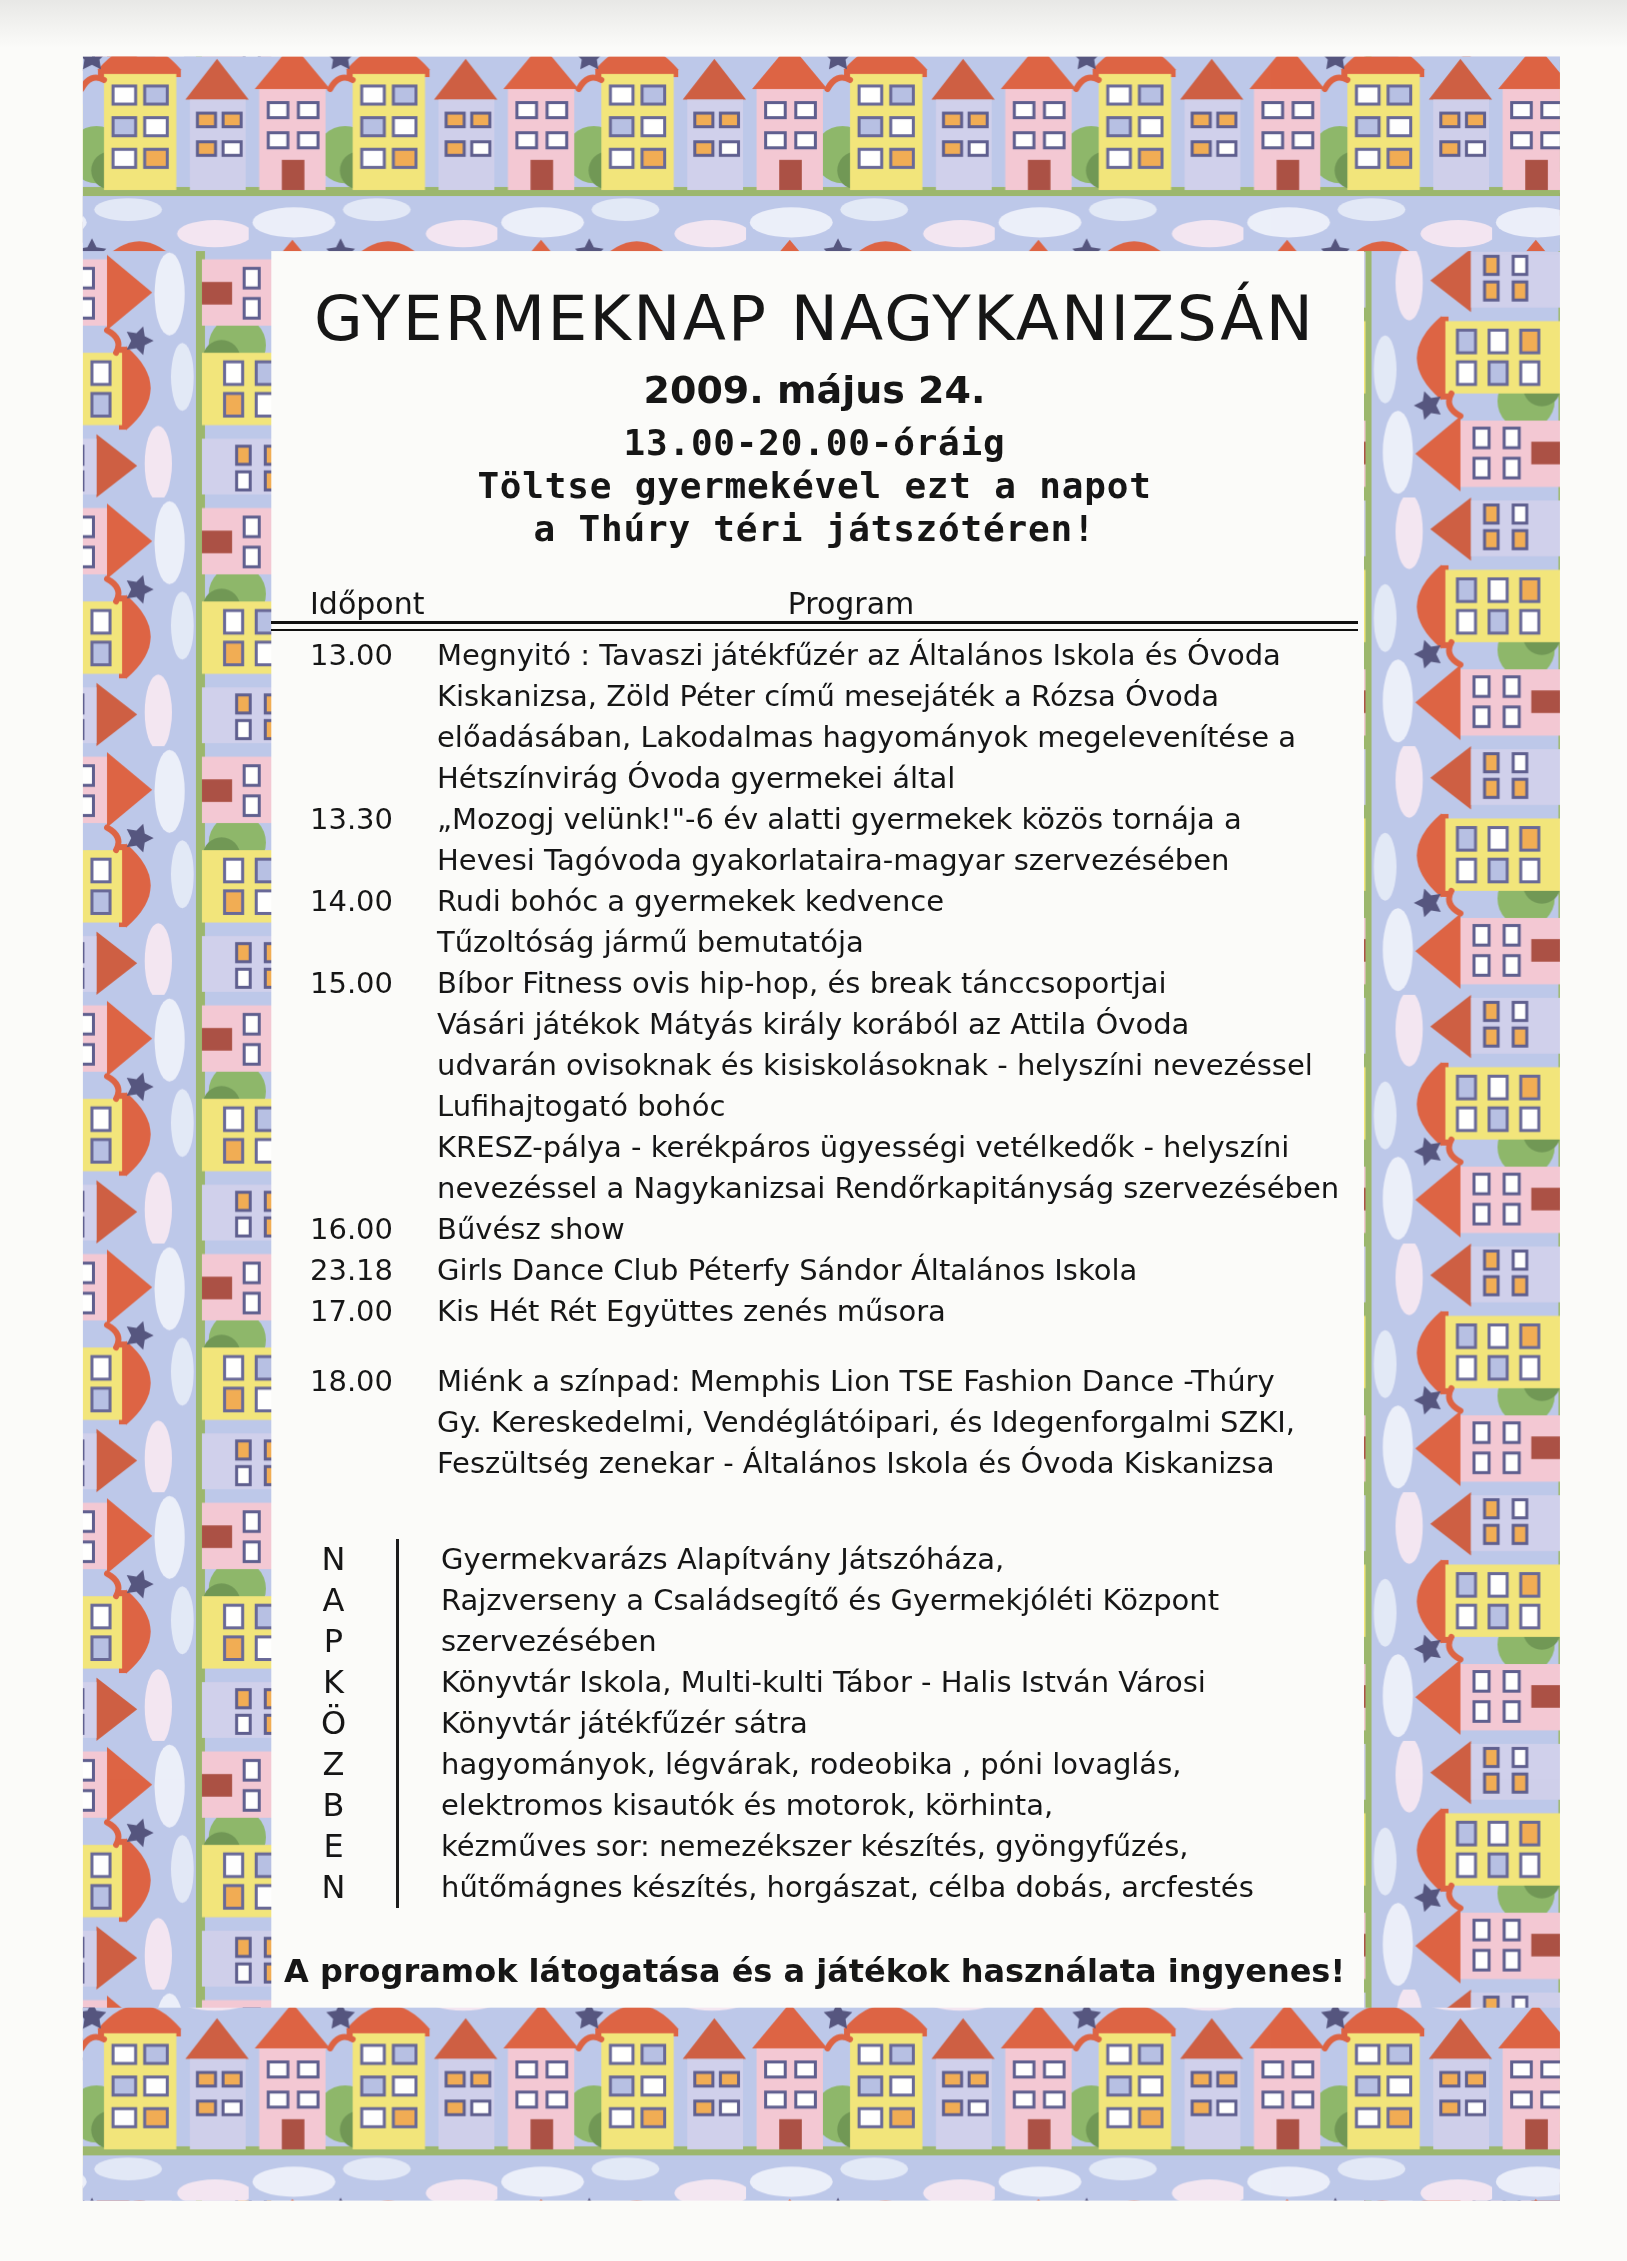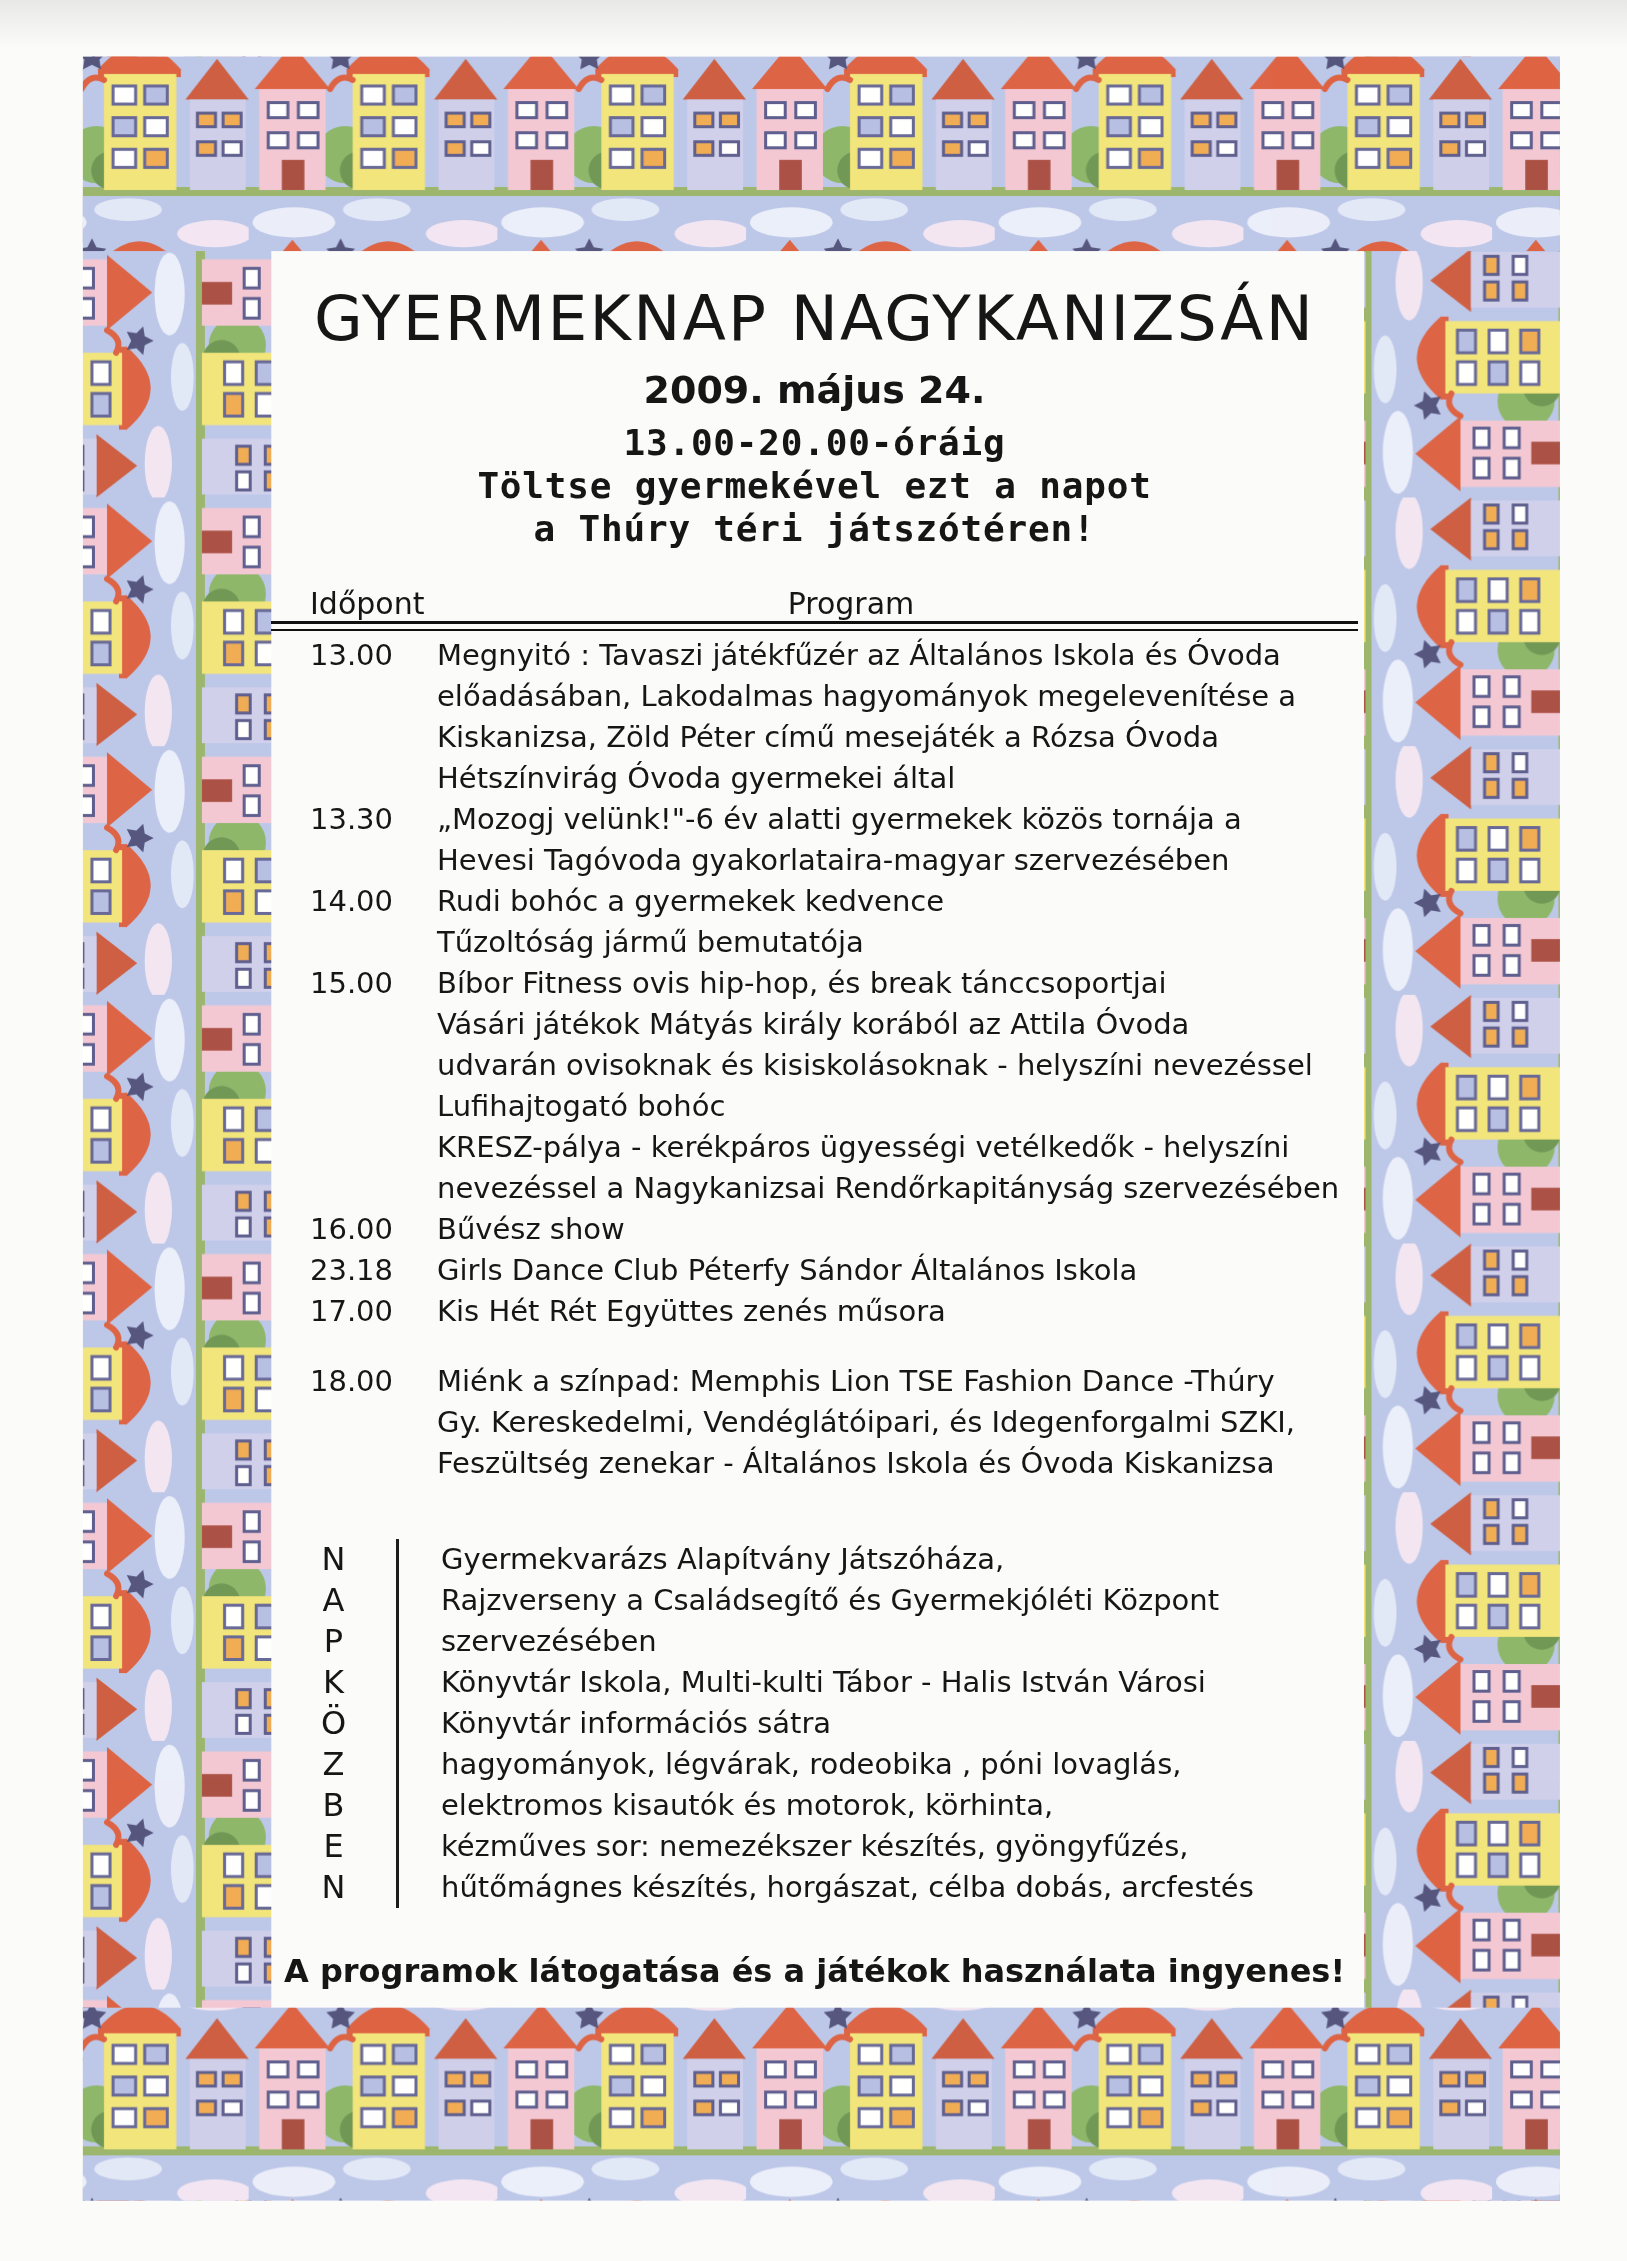--- a/index.html
+++ b/index.html
@@ -134,25 +134,25 @@
     </div>
     <div class="sched-rule"></div>
 
     <div class="schedule">
       <div class="s-row">
           <span class="t">13.00</span>
           <span class="x">Megnyitó : Tavaszi játékfűzér az Általános Iskola és Óvoda</span>
         </div>
       <div class="s-row">
           <span class="t"></span>
+          <span class="x">Kiskanizsa, Zöld Péter című mesejáték a Rózsa Óvoda</span>
+        </div>
+      <div class="s-row">
+          <span class="t"></span>
           <span class="x">előadásában, Lakodalmas hagyományok megelevenítése a</span>
-        </div>
-      <div class="s-row">
-          <span class="t"></span>
-          <span class="x">Kiskanizsa, Zöld Péter című mesejáték a Rózsa Óvoda</span>
         </div>
       <div class="s-row">
           <span class="t"></span>
           <span class="x">Hétszínvirág Óvoda gyermekei által</span>
         </div>
       <div class="s-row">
           <span class="t">13.30</span>
           <span class="x">„Mozogj velünk!"-6 év alatti gyermekek közös tornája a</span>
         </div>
       <div class="s-row">
@@ -229,21 +229,21 @@
       <div class="d-row">
           <span class="l">P</span>
           <span class="x">szervezésében</span>
         </div>
       <div class="d-row">
           <span class="l">K</span>
           <span class="x">Könyvtár Iskola, Multi-kulti Tábor - Halis István Városi</span>
         </div>
       <div class="d-row">
           <span class="l">Ö</span>
-          <span class="x">Könyvtár információs sátra</span>
+          <span class="x">Könyvtár játékfűzér sátra</span>
         </div>
       <div class="d-row">
           <span class="l">Z</span>
           <span class="x">hagyományok, légvárak, rodeobika , póni lovaglás,</span>
         </div>
       <div class="d-row">
           <span class="l">B</span>
           <span class="x">elektromos kisautók és motorok, körhinta,</span>
         </div>
       <div class="d-row">

